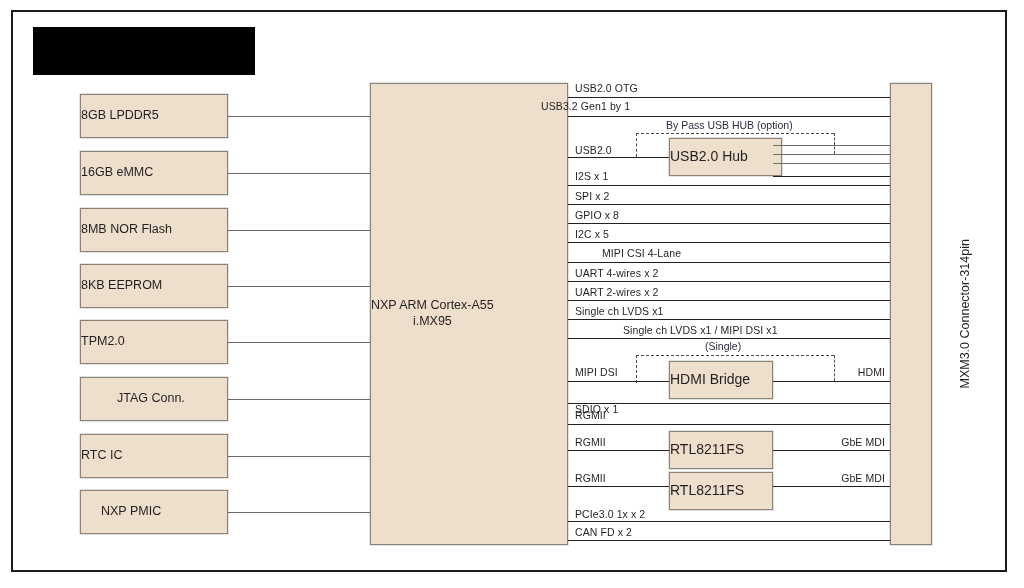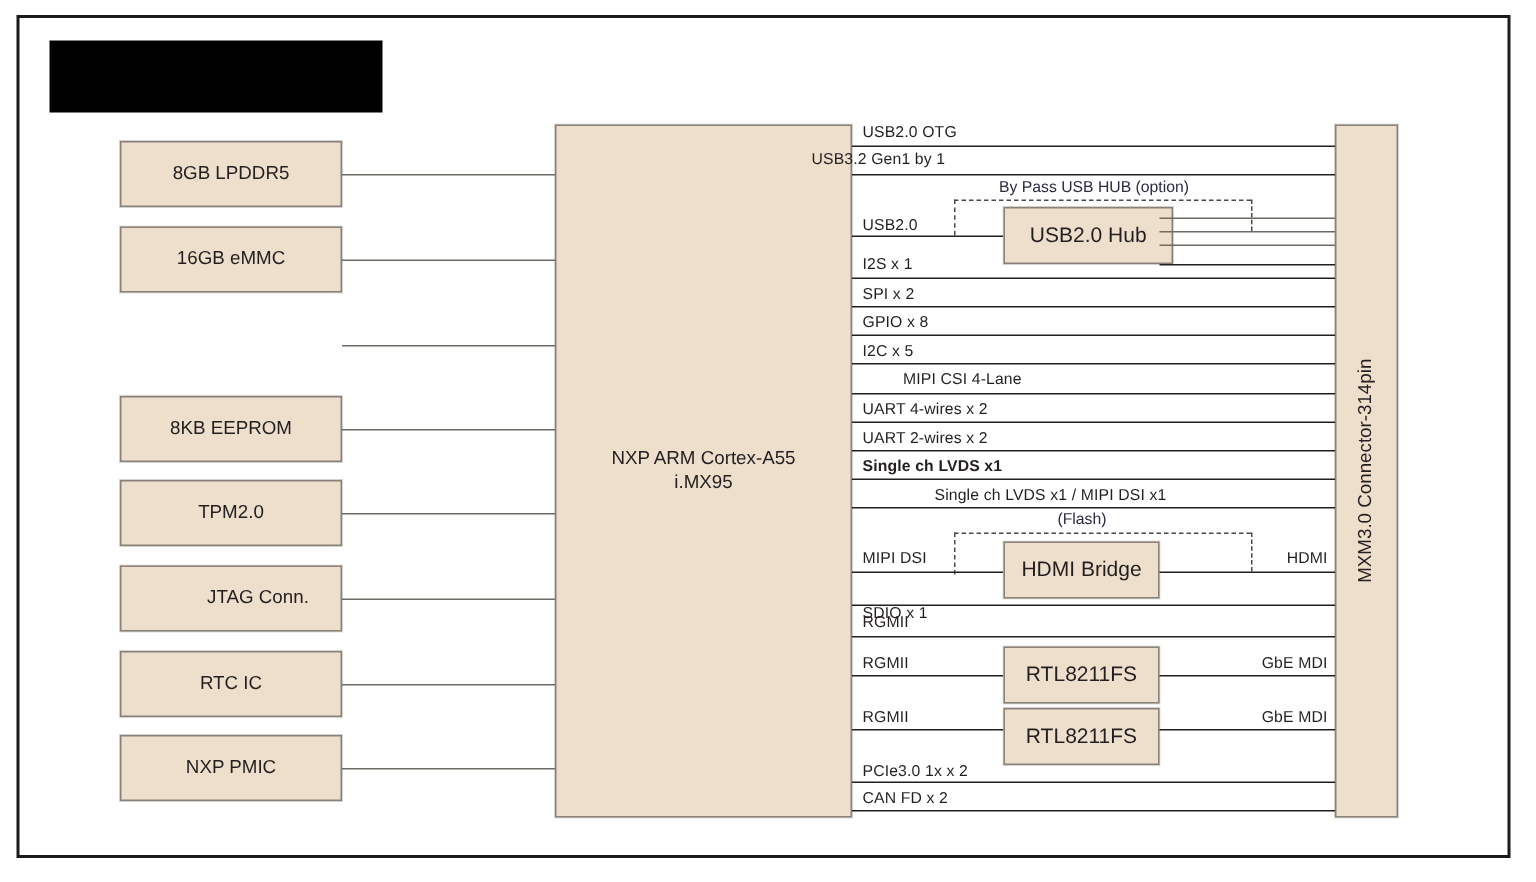--- a/index.html
+++ b/index.html
@@ -40,21 +40,21 @@
   }
   
   .blk {
     position: absolute;
     box-sizing: border-box;
     background: #EDDFCB;
     border: 1px solid #8a8178;
     box-shadow: 0 0 0 0.5px rgba(90,85,78,.35);
     display: flex;
     align-items: center;
-    justify-content: center;
+    justify-content: flex-start;
     text-align: center;
     color: #231f20;
     line-height: 1.25;
   }
   .blk.left-box {
     font-size: 12.5px;
     width: 148px;
     height: 44px;
     left: 80px;
   }
@@ -127,33 +127,36 @@
   <div class="frame"></div>
 
   <div class="redaction"></div>
 
   <div class="blk left-box" style="top:94px;">
       <span>8GB LPDDR5</span>
     </div>
   <div class="blk left-box" style="top:151px;">
       <span>16GB eMMC</span>
     </div>
+  <div class="blk left-box" style="top:208px;">
+      <span>8MB NOR Flash</span>
+    </div>
   <div class="blk left-box" style="top:264px;">
       <span>8KB EEPROM</span>
     </div>
   <div class="blk left-box" style="top:320px;">
       <span>TPM2.0</span>
     </div>
   <div class="blk left-box" style="top:377px;padding-left:36px;">
       <span>JTAG Conn.</span>
     </div>
   <div class="blk left-box" style="top:434px;">
       <span>RTC IC</span>
     </div>
-  <div class="blk left-box" style="top:490px;">
+  <div class="blk left-box" style="top:490px;padding-left:20px;">
       <span>NXP PMIC</span>
     </div>
 
   <div class="hline" style="left:228px; top:116px; width:142px;"></div>
   <div class="hline" style="left:228px; top:173px; width:142px;"></div>
   <div class="hline" style="left:228px; top:230px; width:142px;"></div>
   <div class="hline" style="left:228px; top:286px; width:142px;"></div>
   <div class="hline" style="left:228px; top:342px; width:142px;"></div>
   <div class="hline" style="left:228px; top:399px; width:142px;"></div>
   <div class="hline" style="left:228px; top:456px; width:142px;"></div>
@@ -205,27 +208,27 @@
 
   <div class="sig" style="left:575px; top:247px;padding-left:27px;">MIPI CSI 4-Lane</div>
   <div class="hline dark" style="left:568px; top:262px; width:322px;"></div>
 
   <div class="sig" style="left:575px; top:267px;">UART 4-wires x 2</div>
   <div class="hline dark" style="left:568px; top:281px; width:322px;"></div>
 
   <div class="sig" style="left:575px; top:286px;">UART 2-wires x 2</div>
   <div class="hline dark" style="left:568px; top:300px; width:322px;"></div>
 
-  <div class="sig" style="left:575px; top:305px;font-weight:bold;">Single ch LVDS x1</div>
+  <div class="sig" style="left:575px; top:305px;">Single ch LVDS x1</div>
   <div class="hline dark" style="left:568px; top:319px; width:322px;"></div>
 
   <div class="sig" style="left:575px; top:324px;margin-left:48px;">Single ch LVDS x1 / MIPI DSI x1</div>
   <div class="hline dark" style="left:568px; top:338px; width:322px;"></div>
 
-  <div class="note" style="left:705px; top:340px;">(Flash)</div>
+  <div class="note" style="left:705px; top:340px;">(Single)</div>
   <div class="dash-v" style="left:636px; top:355px; height:28px;"></div>
   <div class="dash-h" style="left:636px; top:355px; width:198px;"></div>
   <div class="dash-v" style="left:834px; top:355px; height:26px;"></div>
 
   <div class="sig" style="left:575px; top:366px;">MIPI DSI</div>
   <div class="hline dark" style="left:568px; top:381px; width:101px;"></div>
   <div class="blk mid-chip" style="left:669px; top:361px; width:104px;">
     <span>HDMI Bridge</span>
   </div>
   <div class="hline dark" style="left:773px; top:381px; width:117px;"></div>

